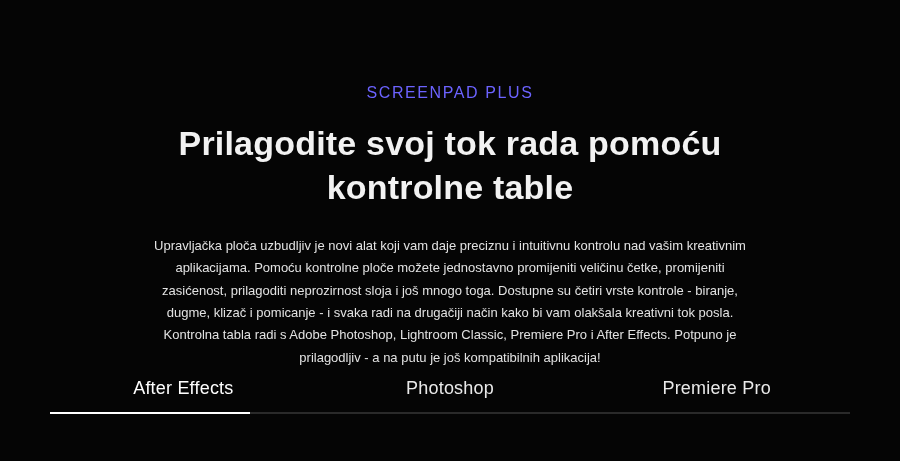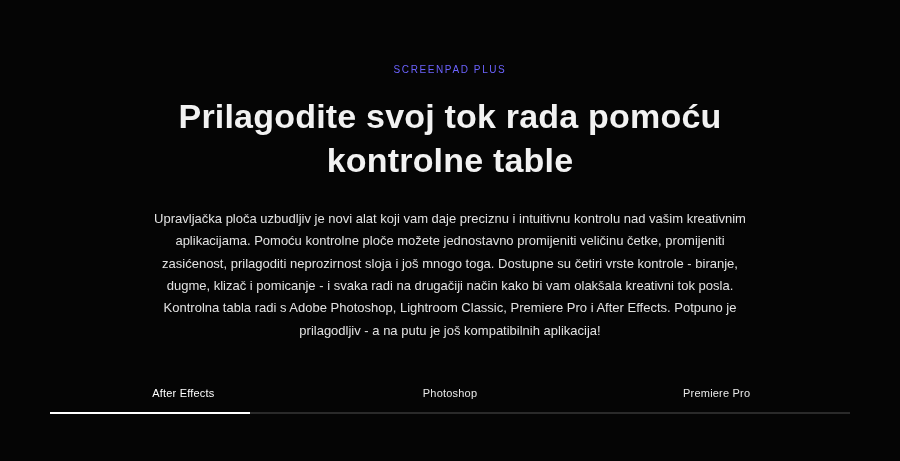--- a/index.html
+++ b/index.html
@@ -22,22 +22,22 @@
     box-sizing: border-box;
   }
   .content {
     position: absolute;
     left: 0;
     top: 0;
     width: 900px;
     text-align: center;
   }
   .eyebrow {
-    margin-top: 64px;
-    font-size: 10px;
+    margin-top: 84px;
+    font-size: 16px;
     letter-spacing: 1.6px;
     color: #6c63ff;
     font-weight: 400;
   }
   .headline {
     margin: 20px auto 0 auto;
     width: 640px;
     font-size: 34px;
     line-height: 1.28;
     font-weight: 700;
@@ -58,21 +58,21 @@
     right: 50px;
     bottom: 47px;
   }
   .tabs {
     display: flex;
     width: 100%;
   }
   .tab {
     flex: 1 1 0;
     text-align: center;
-    font-size: 11px;
+    font-size: 18px;
     color: #e9e9e9;
     padding-bottom: 13px;
     cursor: pointer;
     user-select: none;
     letter-spacing: 0.2px;
   }
   .tab.active {
     color: #ffffff;
   }
   .tab-underline-track {

